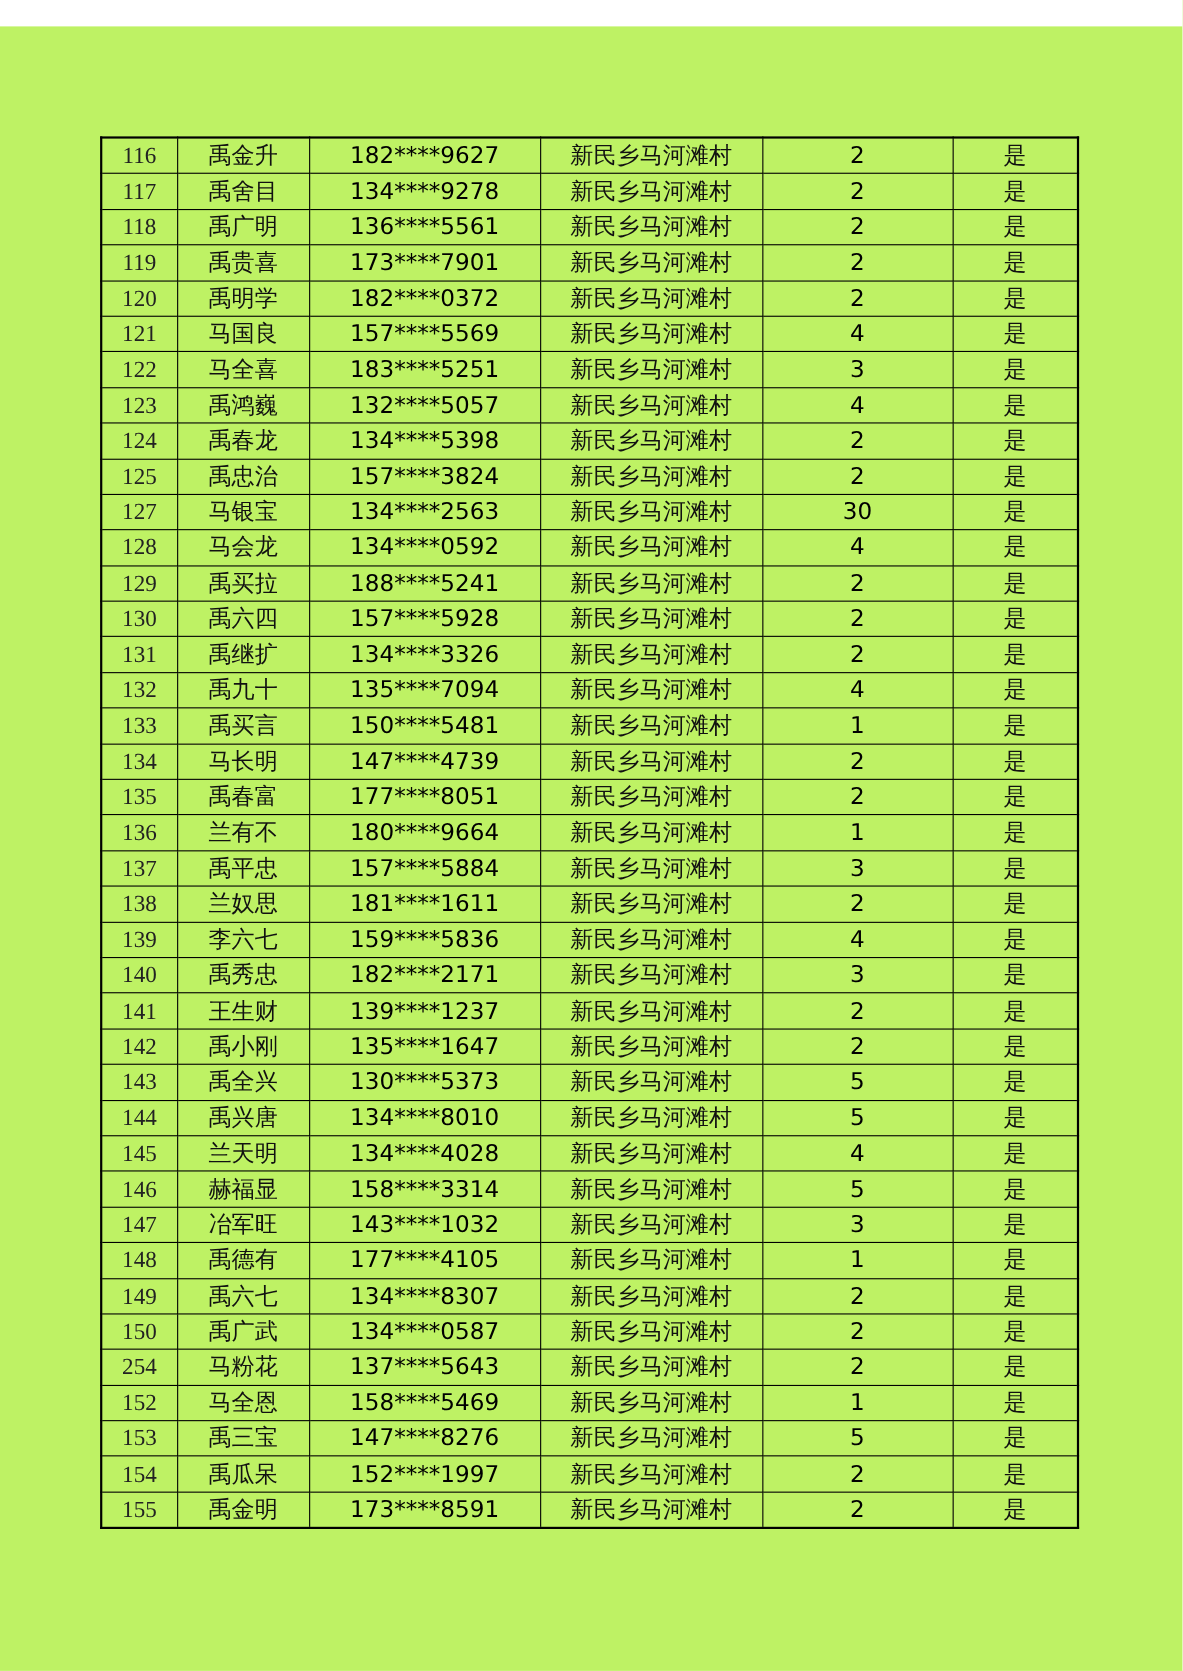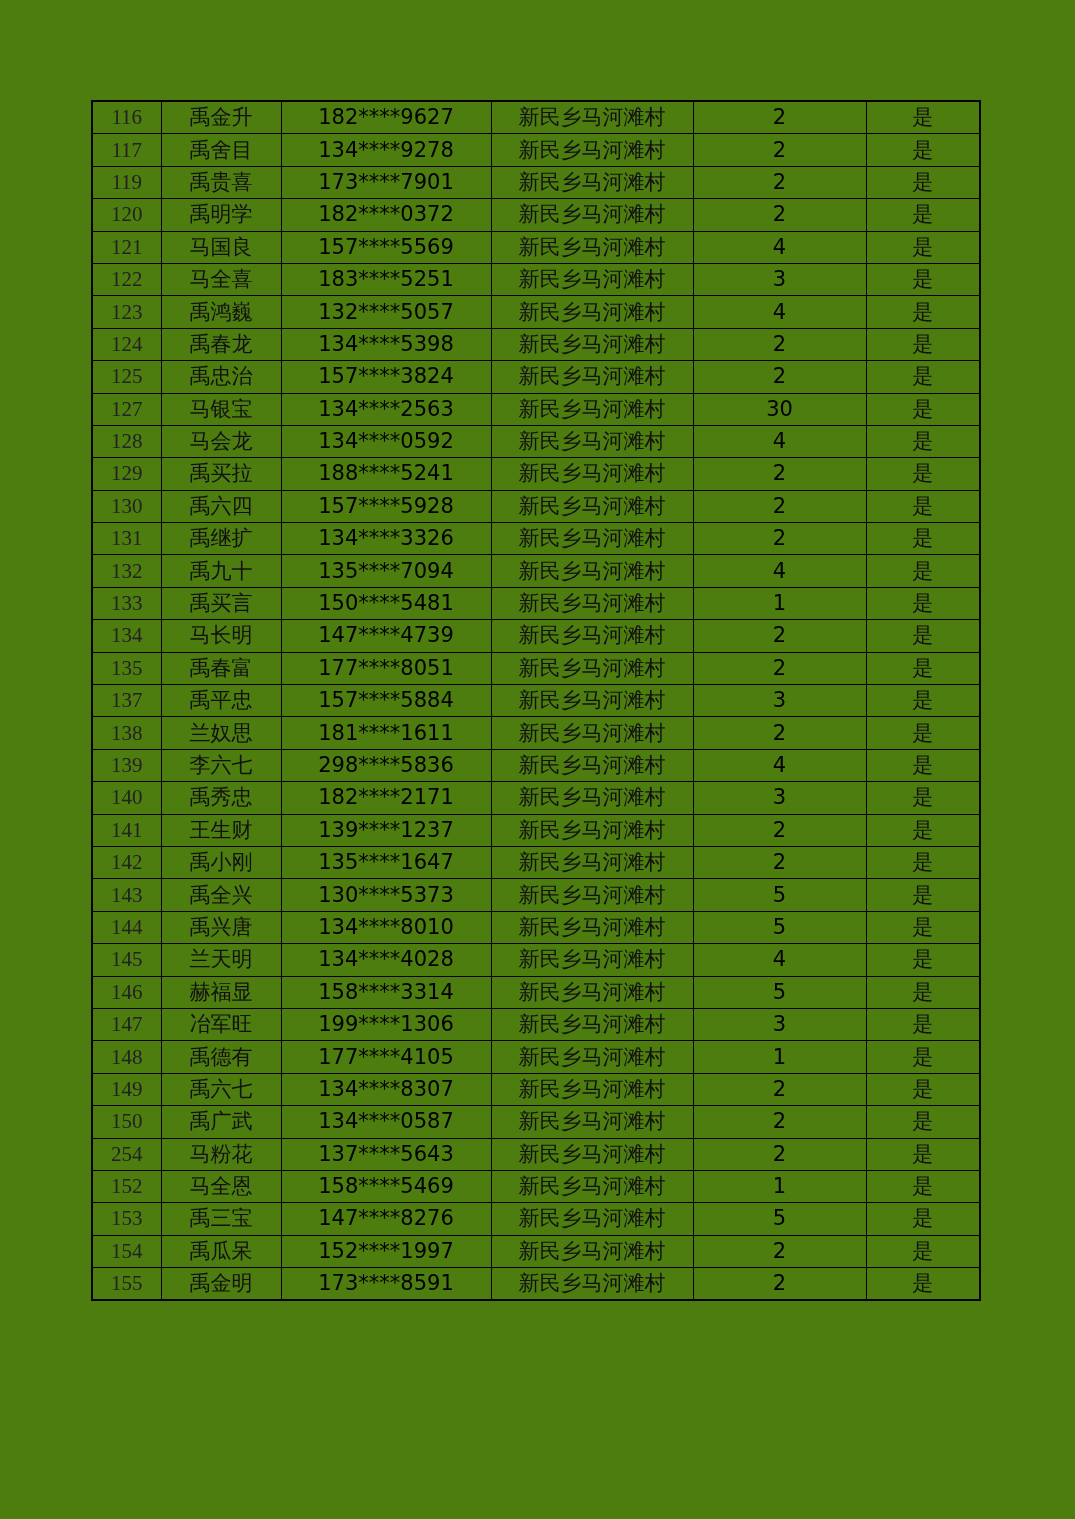--- a/index.html
+++ b/index.html
@@ -9,21 +9,22 @@
   }
   body {
     width: 1075px;
     height: 1519px;
     position: relative;
     font-family: "Liberation Serif", serif;
   }
   .sheet {
     position: absolute;
     inset: 0;
-    background: #4d7c0f;
+    background: #bef264;
+    margin-top: 24px;
   }
   table.roster {
     position: absolute;
     left: 91px;
     top: 100px;
     width: 888px;
     border-collapse: collapse;
     table-layout: fixed;
     border: 2px solid #000000;
   }
@@ -77,20 +78,28 @@
   </tr>
         <tr>
     <td class="cell-id">117</td>
     <td class="cell-name">禹舍目</td>
     <td class="cell-phone">134****9278</td>
     <td class="cell-village">新民乡马河滩村</td>
     <td class="cell-count">2</td>
     <td class="cell-confirmed">是</td>
   </tr>
         <tr>
+    <td class="cell-id">118</td>
+    <td class="cell-name">禹广明</td>
+    <td class="cell-phone">136****5561</td>
+    <td class="cell-village">新民乡马河滩村</td>
+    <td class="cell-count">2</td>
+    <td class="cell-confirmed">是</td>
+  </tr>
+        <tr>
     <td class="cell-id">119</td>
     <td class="cell-name">禹贵喜</td>
     <td class="cell-phone">173****7901</td>
     <td class="cell-village">新民乡马河滩村</td>
     <td class="cell-count">2</td>
     <td class="cell-confirmed">是</td>
   </tr>
         <tr>
     <td class="cell-id">120</td>
     <td class="cell-name">禹明学</td>
@@ -205,39 +214,47 @@
   </tr>
         <tr>
     <td class="cell-id">135</td>
     <td class="cell-name">禹春富</td>
     <td class="cell-phone">177****8051</td>
     <td class="cell-village">新民乡马河滩村</td>
     <td class="cell-count">2</td>
     <td class="cell-confirmed">是</td>
   </tr>
         <tr>
+    <td class="cell-id">136</td>
+    <td class="cell-name">兰有不</td>
+    <td class="cell-phone">180****9664</td>
+    <td class="cell-village">新民乡马河滩村</td>
+    <td class="cell-count">1</td>
+    <td class="cell-confirmed">是</td>
+  </tr>
+        <tr>
     <td class="cell-id">137</td>
     <td class="cell-name">禹平忠</td>
     <td class="cell-phone">157****5884</td>
     <td class="cell-village">新民乡马河滩村</td>
     <td class="cell-count">3</td>
     <td class="cell-confirmed">是</td>
   </tr>
         <tr>
     <td class="cell-id">138</td>
     <td class="cell-name">兰奴思</td>
     <td class="cell-phone">181****1611</td>
     <td class="cell-village">新民乡马河滩村</td>
     <td class="cell-count">2</td>
     <td class="cell-confirmed">是</td>
   </tr>
         <tr>
     <td class="cell-id">139</td>
     <td class="cell-name">李六七</td>
-    <td class="cell-phone">298****5836</td>
+    <td class="cell-phone">159****5836</td>
     <td class="cell-village">新民乡马河滩村</td>
     <td class="cell-count">4</td>
     <td class="cell-confirmed">是</td>
   </tr>
         <tr>
     <td class="cell-id">140</td>
     <td class="cell-name">禹秀忠</td>
     <td class="cell-phone">182****2171</td>
     <td class="cell-village">新民乡马河滩村</td>
     <td class="cell-count">3</td>
@@ -287,21 +304,21 @@
     <td class="cell-id">146</td>
     <td class="cell-name">赫福显</td>
     <td class="cell-phone">158****3314</td>
     <td class="cell-village">新民乡马河滩村</td>
     <td class="cell-count">5</td>
     <td class="cell-confirmed">是</td>
   </tr>
         <tr>
     <td class="cell-id">147</td>
     <td class="cell-name">冶军旺</td>
-    <td class="cell-phone">199****1306</td>
+    <td class="cell-phone">143****1032</td>
     <td class="cell-village">新民乡马河滩村</td>
     <td class="cell-count">3</td>
     <td class="cell-confirmed">是</td>
   </tr>
         <tr>
     <td class="cell-id">148</td>
     <td class="cell-name">禹德有</td>
     <td class="cell-phone">177****4105</td>
     <td class="cell-village">新民乡马河滩村</td>
     <td class="cell-count">1</td>

